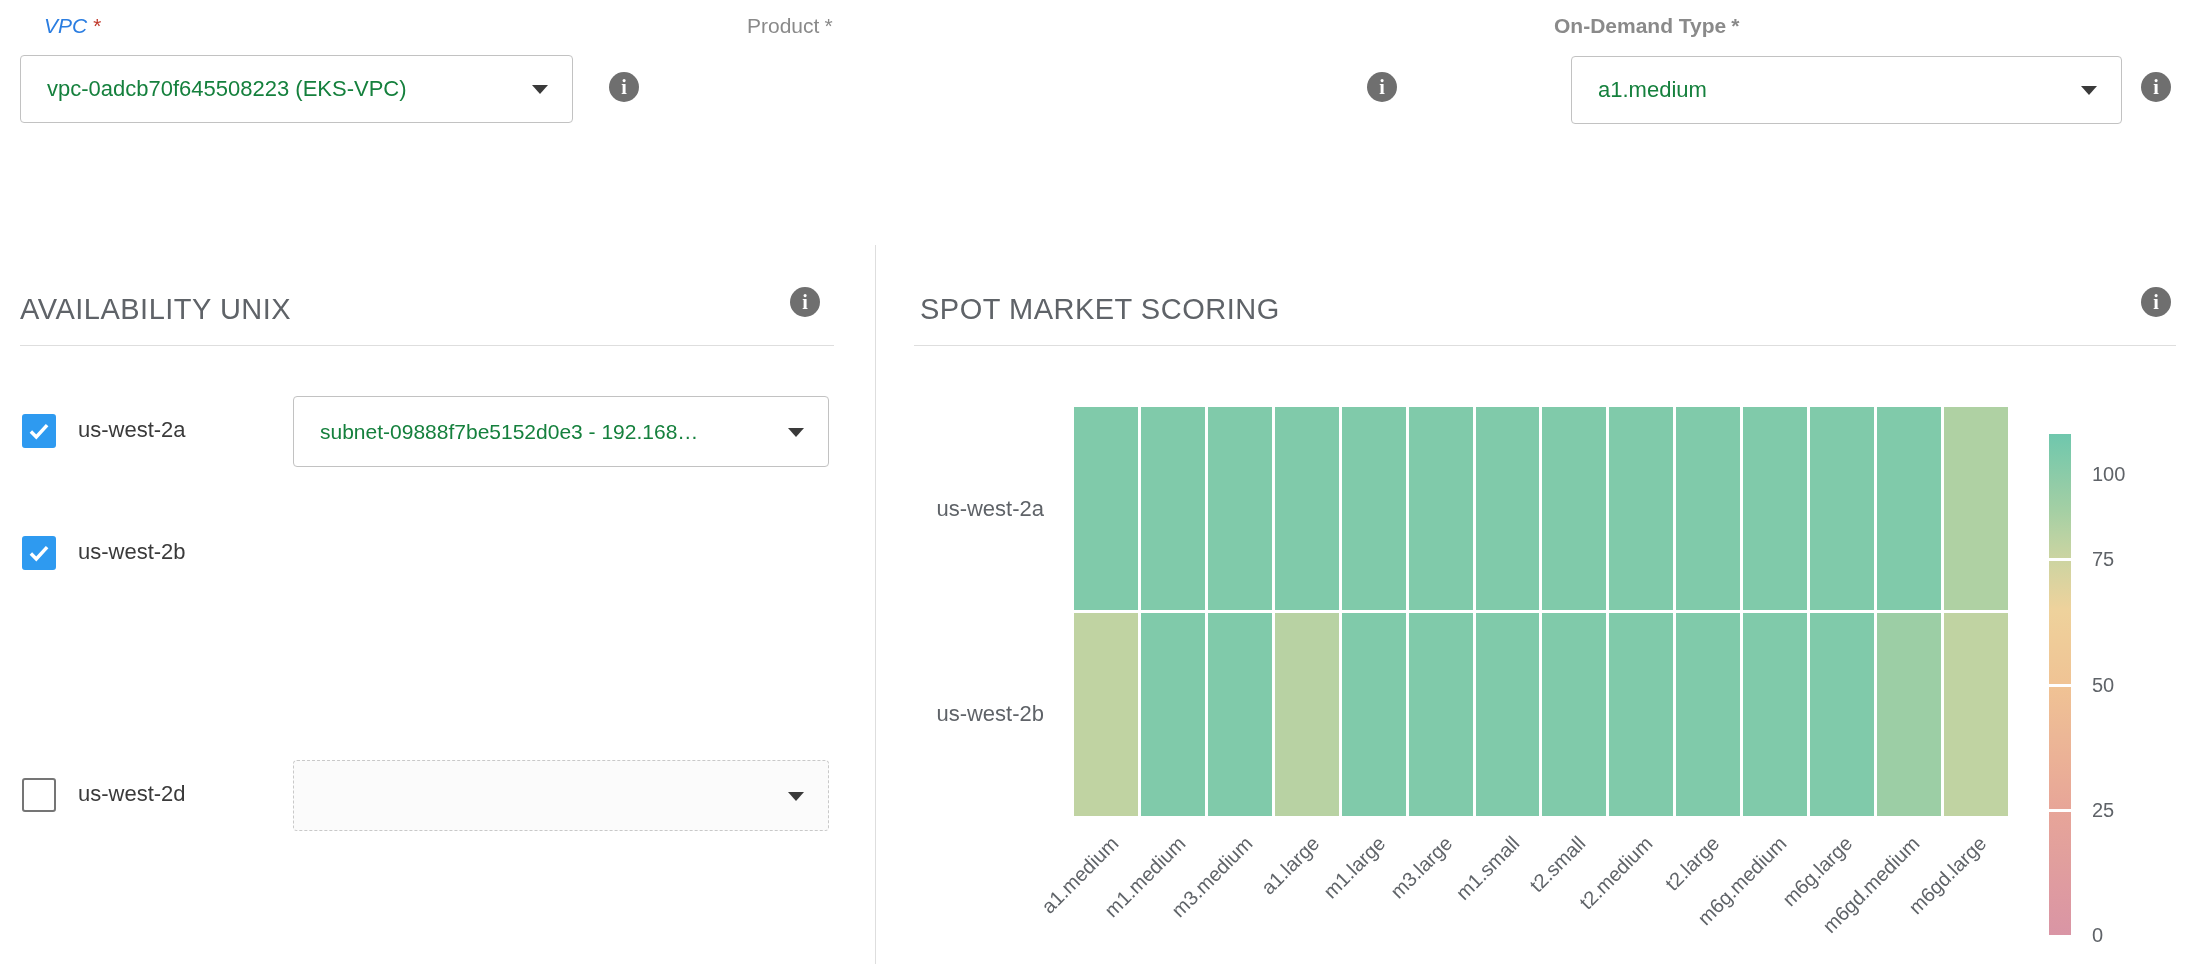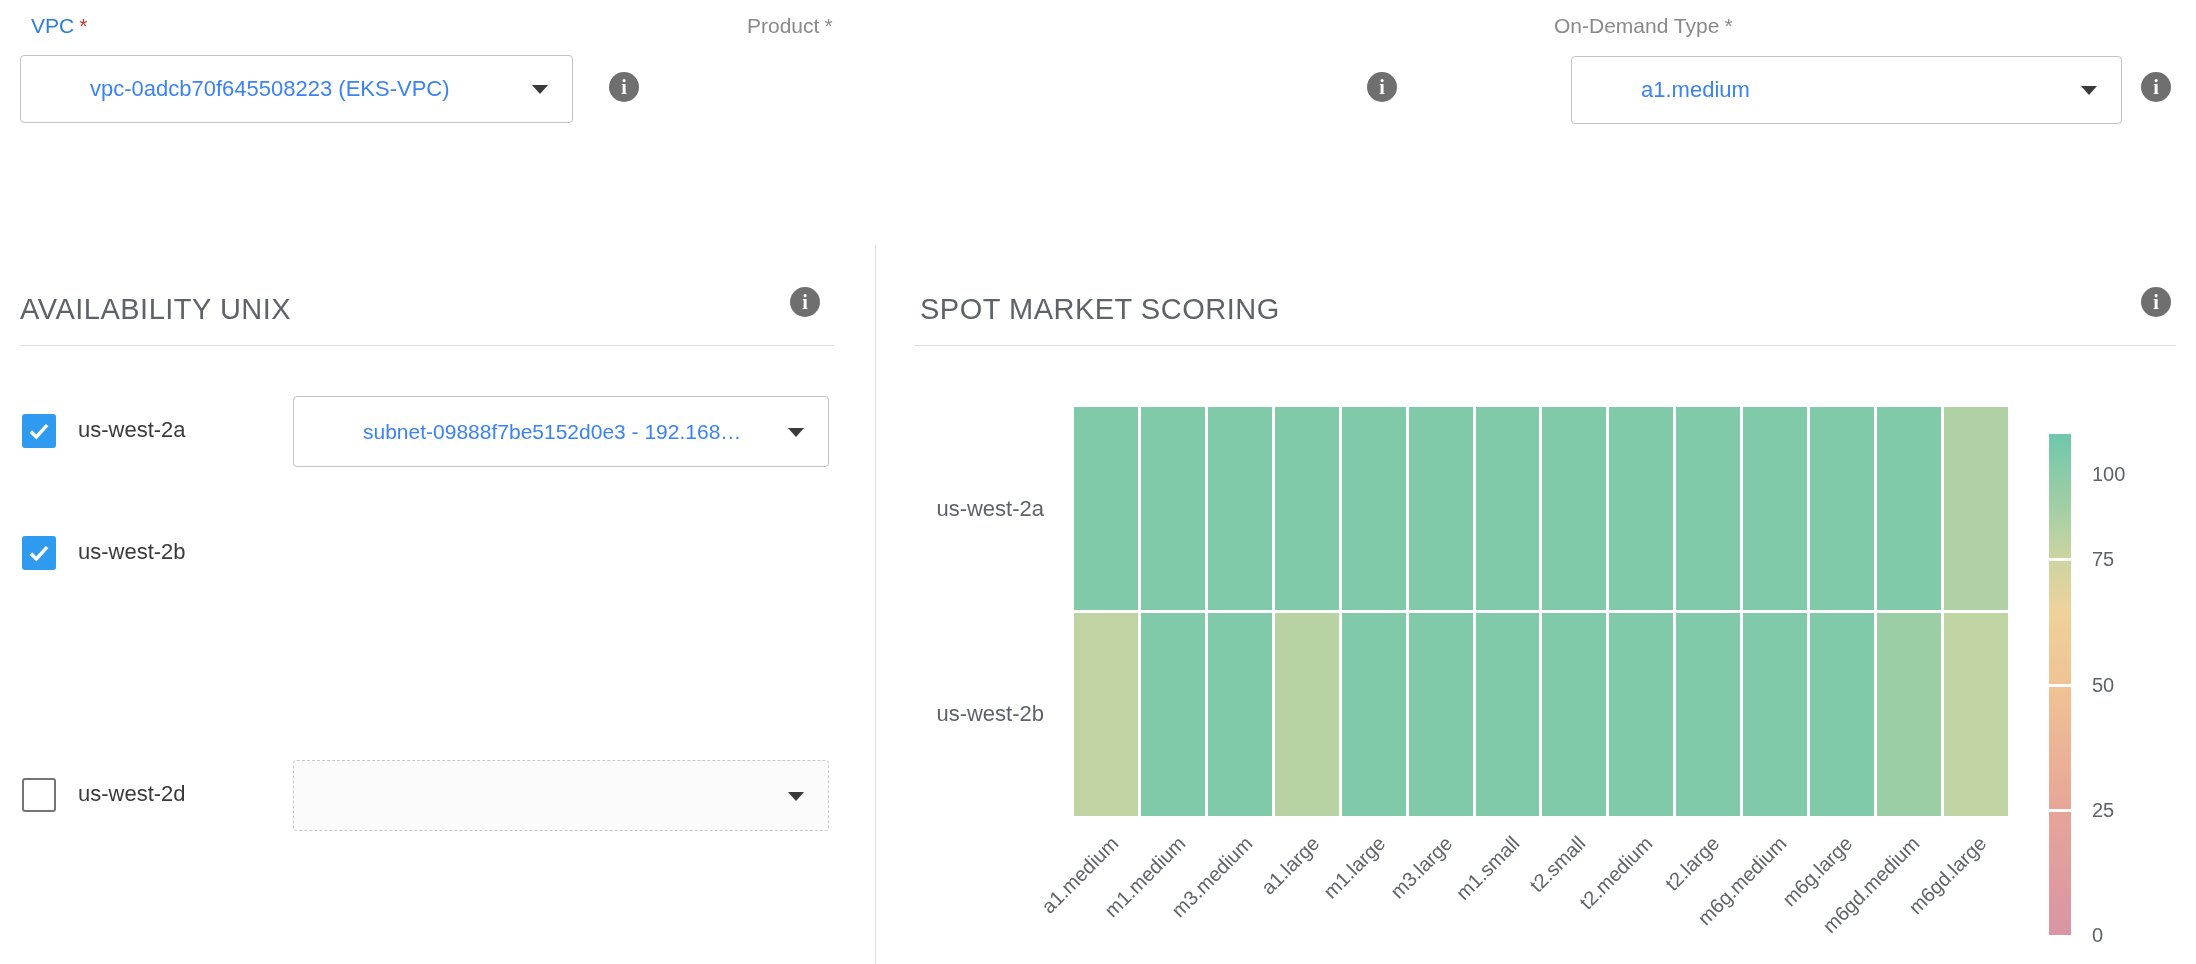--- a/index.html
+++ b/index.html
@@ -12,21 +12,21 @@
   
   .field-label { position:absolute; font-size:21px; color:#8a8a8a; white-space:nowrap; }
   .field-label .req { margin-left:5px; }
   .field-label.vpc { color:#2a7de1; }
   .field-label.vpc .req { color:#c0392b; }
 
   .select {
     position:absolute; background:#fff; border:1px solid #c2c2c2; border-radius:4px;
     display:flex; align-items:center; padding:0 62px 0 26px; cursor:pointer;
   }
-  .select .select-value { font-size:22px; color:#3b82f6; white-space:nowrap; overflow:hidden;margin-left:43px; }
+  .select .select-value { font-size:22px; color:#15803d; white-space:nowrap; overflow:hidden; }
   .select .arrow {
     position:absolute; right:24px; top:50%; margin-top:-4px; width:0; height:0;
     border-left:8px solid transparent; border-right:8px solid transparent;
     border-top:9px solid #3a3a3a;
   }
   .select.empty { border-style:dashed; border-color:#c9c9c9; background:#fbfbfb; }
 
   .info-icon {
     position:absolute; width:30px; height:30px; border-radius:50%; background:#6f6f6f;
     display:flex; align-items:center; justify-content:center; cursor:pointer;
@@ -69,35 +69,35 @@
   }
   #colorbar-gradient { position:absolute; left:2049px; top:434px; width:22px; height:501px; }
   .cb-sep { position:absolute; left:2049px; width:22px; height:3px; background:#ffffff; }
   .cb-tick { position:absolute; left:2092px; transform:translateY(-50%); font-size:20px; color:#5f6368; }
 </style>
 </head>
 <body>
 
 <div class="page">
 
-  <div class="field-label vpc" style="left:31px; top:14px;">
+  <div class="field-label vpc" style="left:44px; top:14px;font-style:italic;">
     <span>VPC</span><span class="req">*</span>
   </div>
   <div class="select" style="left:20px; top:55px; width:553px; height:68px;">
     <span class="select-value">vpc-0adcb70f645508223 (EKS-VPC)</span>
     <span class="arrow"></span>
   </div>
   <div class="info-icon" style="left:609px; top:72px;"></div>
 
   <div class="field-label" style="left:747px; top:14px;">
     <span>Product</span><span class="req">*</span>
   </div>
   <div class="info-icon" style="left:1367px; top:72px;"></div>
 
-  <div class="field-label" style="left:1554px; top:14px;">
+  <div class="field-label" style="left:1554px; top:14px;font-weight:bold;">
     <span>On-Demand Type</span><span class="req">*</span>
   </div>
   <div class="select" style="left:1571px; top:56px; width:551px; height:68px;">
     <span class="select-value">a1.medium</span>
     <span class="arrow"></span>
   </div>
   <div class="info-icon" style="left:2141px; top:72px;"></div>
 
   <div class="divider-v" style="left:875px; top:245px; height:719px;"></div>
 

